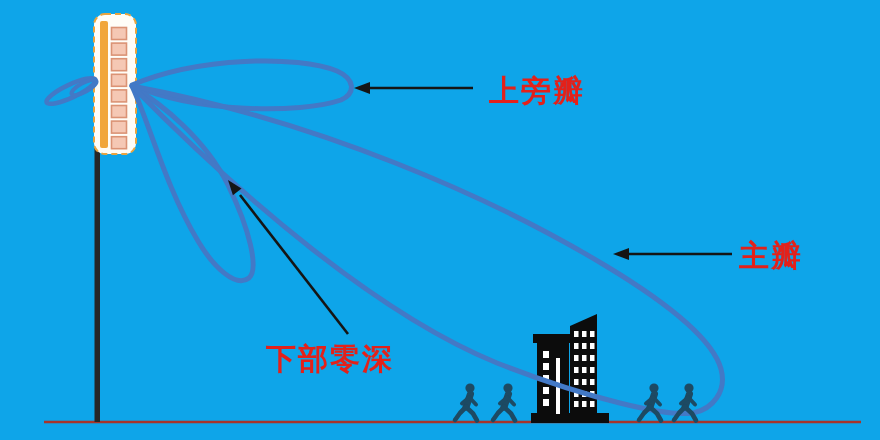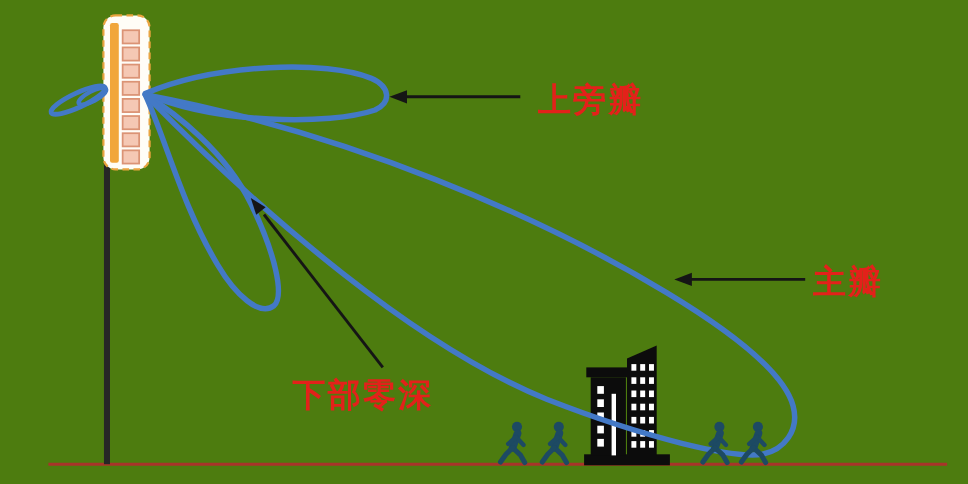--- a/index.html
+++ b/index.html
@@ -1,19 +1,19 @@
 <!DOCTYPE html>
 <html><head>
 <meta charset="utf-8">
 <style>
   html,body{margin:0;padding:0;background:#ffffff;}
   .stage{
     position:relative;
     width:880px;height:440px;
-    background:#4d7c0f;
+    background:#0ea5e9;
     overflow:hidden;
     font-family:"Liberation Sans", sans-serif;
   }
   svg{display:block;}
   text.lobe-label{
     font-family:"Liberation Sans", sans-serif;
     font-weight:bold;
     font-size:30px;
     letter-spacing:2px;
   }

